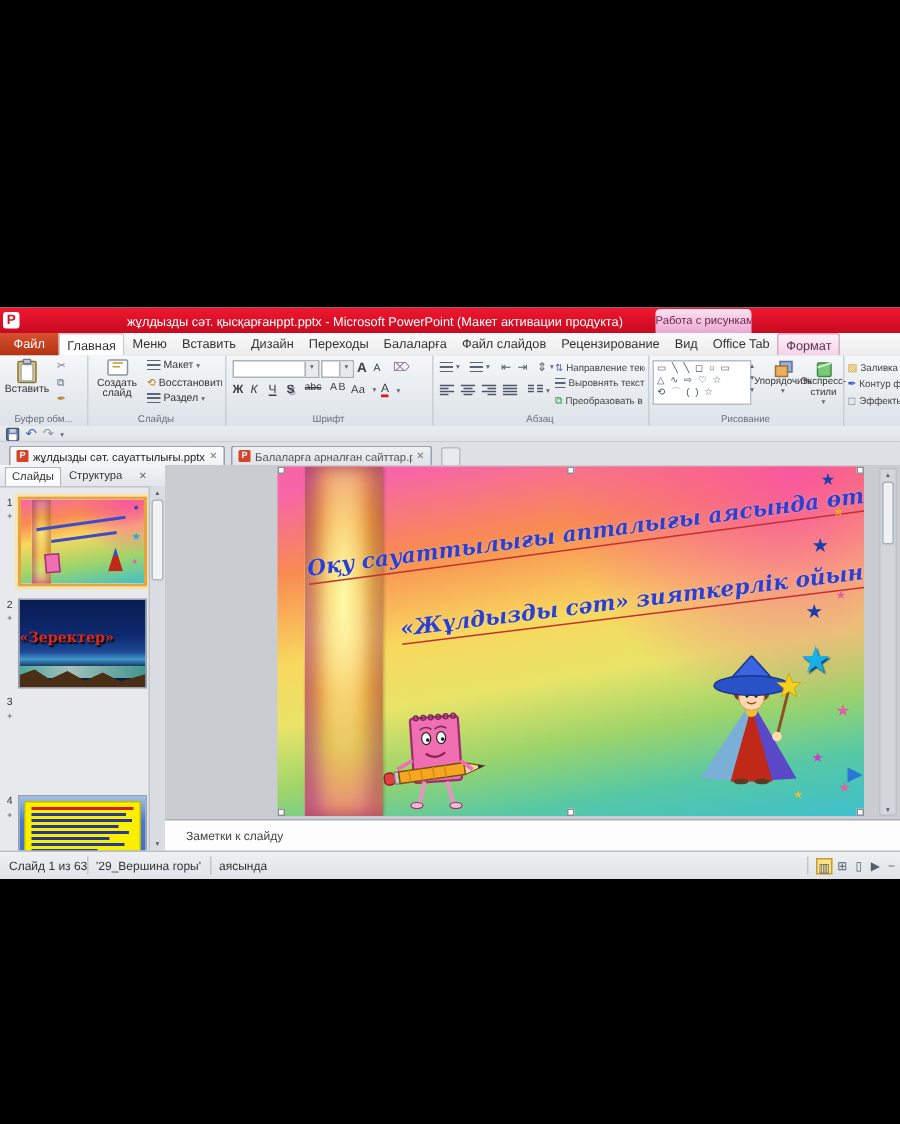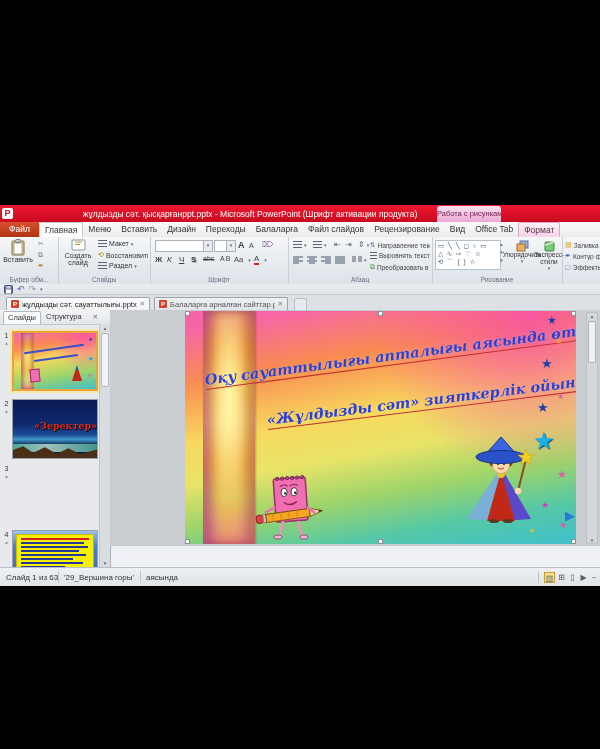--- a/index.html
+++ b/index.html
@@ -111,21 +111,21 @@
   .t4line{height:2px;background:#283898;margin:2px 3px;}
 </style>
 </head>
 <body>
 
 <div class="stage">
   <div class="win">
 
     <div class="titlebar">
       <div class="appicon">P</div>
-      <div class="title-text">жұлдызды сәт. қысқарғанppt.pptx - Microsoft PowerPoint (Шрифт активации продукта)</div>
+      <div class="title-text">жұлдызды сәт. қысқарғанppt.pptx - Microsoft PowerPoint (Макет активации продукта)</div>
       <div class="ctx-badge">Работа с рисунками</div>
     </div>
 
     <div class="tabrow">
       <div class="file-tab">Файл</div>
       <div class="rtab active">Главная</div>
       <div class="rtab">Меню</div>
       <div class="rtab">Вставить</div>
       <div class="rtab">Дизайн</div>
       <div class="rtab">Переходы</div>
@@ -361,21 +361,21 @@
         <span class="sstar" style="right:3px;top:4px;font-size:5px;color:#1a3faa;">★</span>
         <span class="sstar" style="right:2px;top:22px;font-size:7px;color:#18b0e8;">★</span>
         <span class="sstar" style="right:4px;top:40px;font-size:5px;color:#e060a0;">★</span>
       </div>
 
       <div class="tnum" style="top:90px;">2</div>
       <div class="tstar" style="top:99px;">✦</div>
       <div class="thumb t2" style="top:89px;height:60px;">
         <div style="position:absolute;left:0;right:0;bottom:6px;height:8px;background:linear-gradient(90deg,#60c8b0,#c8e8d8 40%,#50b0a0);opacity:.8;"></div>
         <div style="position:absolute;left:0;right:0;bottom:0;height:13px;background:#4a2e16;clip-path:polygon(0 100%,0 38%,12% 10%,24% 60%,38% 18%,52% 68%,66% 25%,80% 70%,100% 35%,100% 100%);"></div>
-        <div style="position:absolute;left:0;right:0;top:20px;text-align:right;font-size:9.5px;font-weight:bold;color:#e02818;text-shadow:1px 1px 1px #000;font-family:'DejaVu Serif','Liberation Serif',serif;">«Зеректер»</div>
+        <div style="position:absolute;left:0;right:0;top:20px;text-align:left;font-size:9.5px;font-weight:bold;color:#e02818;text-shadow:1px 1px 1px #000;font-family:'DejaVu Serif','Liberation Serif',serif;">«Зеректер»</div>
       </div>
 
       <div class="tnum" style="top:155px;">3</div>
       <div class="tstar" style="top:164px;">✦</div>
 
       <div class="tnum" style="top:221px;">4</div>
       <div class="tstar" style="top:230px;">✦</div>
       <div class="thumb t4" style="top:220px;height:60px;">
         <div style="position:absolute;left:3px;right:3px;top:3px;bottom:5px;background:#f8f000;border:1px solid #c8b800;padding:1px;">
           <div class="t4line" style="background:#d02020;width:92%;"></div>
@@ -474,20 +474,23 @@
         <div class="handle" style="right:0;bottom:0;"></div>
       </div>
 
       <div style="position:absolute;right:2px;top:2px;bottom:2px;width:10px;background:#d3d6da;border:1px solid #bcc2c9;border-radius:2px;">
         <div style="position:absolute;top:0;left:0;right:0;text-align:center;font-size:5px;color:#55606e;">▴</div>
         <div style="position:absolute;top:8px;left:1px;right:1px;height:40px;background:#eef0f2;border:1px solid #aab0b8;border-radius:2px;"></div>
         <div style="position:absolute;bottom:0;left:0;right:0;text-align:center;font-size:5px;color:#55606e;">▾</div>
       </div>
     </div>
 
+    <div class="notes">
+      <div class="notes-txt">Заметки к слайду</div>
+    </div>
 
     <div class="statusbar">
       <div class="st" style="left:6px;">Слайд 1 из 63</div>
       <div class="stdiv" style="left:58px;"></div>
       <div class="st" style="left:64px;">'29_Вершина горы'</div>
       <div class="stdiv" style="left:140px;"></div>
       <div class="st" style="left:146px;">аясында</div>
       <div class="stdiv" style="left:538px;"></div>
       <div class="vicon on" style="left:544px;">▥</div>
       <div class="vicon" style="left:556px;">⊞</div>

